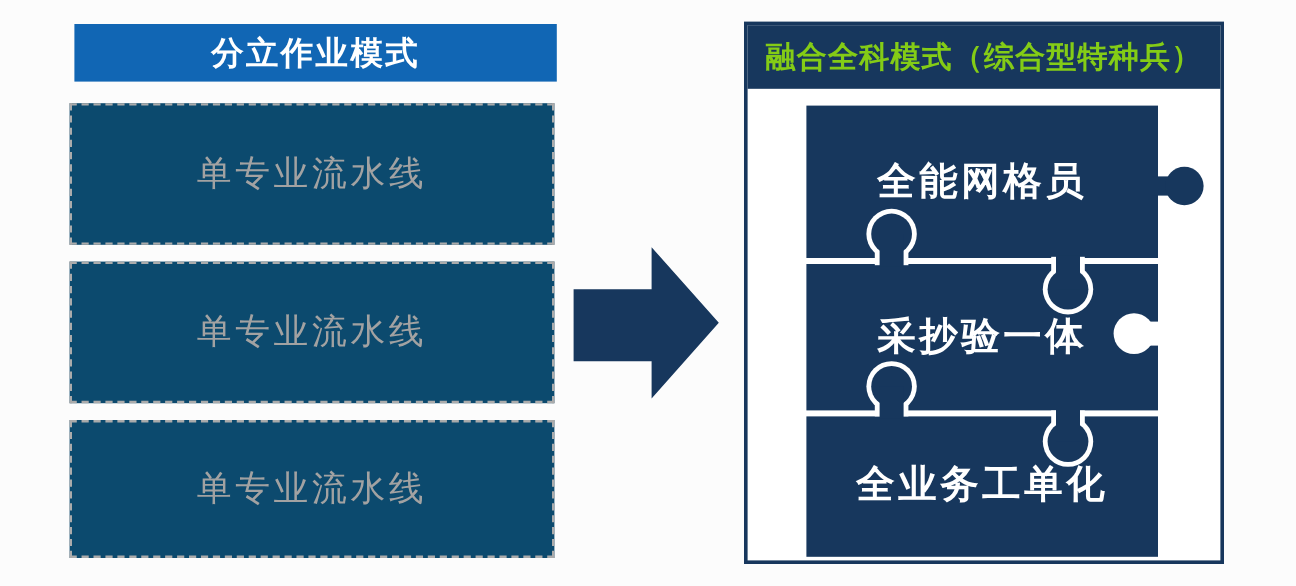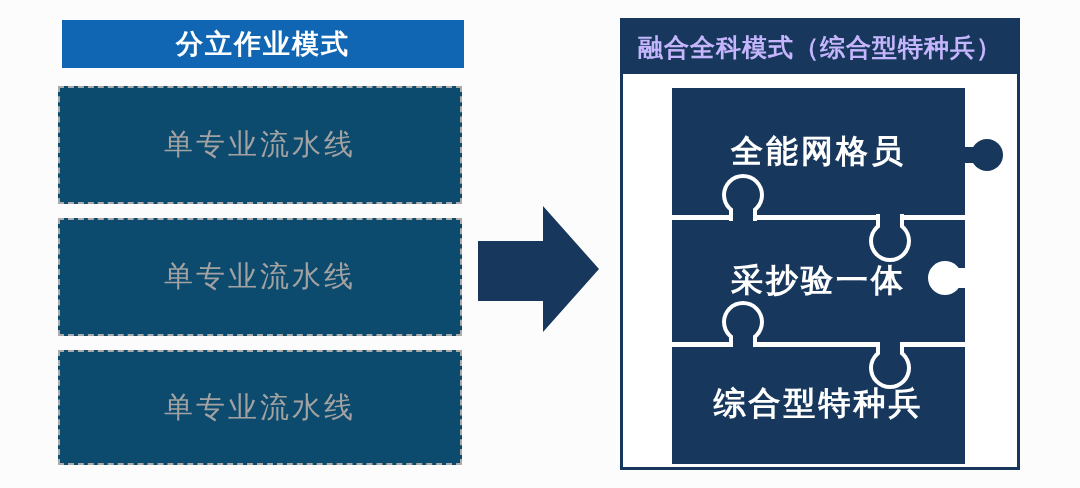--- a/index.html
+++ b/index.html
@@ -55,21 +55,21 @@
     width: 400px; height: 452px;
     box-sizing: border-box;
     border: 3px solid var(--navy);
     background: #ffffff;
   }
   .right-header {
     position: absolute;
     left: 0; top: 0;
     width: 100%; height: 53px;
     background: var(--navy);
-    color: #c4b5fd;
+    color: #84cc16;
     font-size: 25px;
     font-weight: bold;
     letter-spacing: 1px;
     display: flex; align-items: center; justify-content: center;
     white-space: nowrap;
   }
   .puzzle-svg {
     position: absolute;
     left: 660px; top: 80px;
     width: 360px; height: 390px;
@@ -145,15 +145,15 @@
 
     <rect x="300" y="67" width="14" height="16" fill="#17375d"></rect>
     <circle cx="327" cy="75" r="16" fill="#17375d"></circle>
 
     <circle cx="285" cy="198" r="17" fill="#ffffff"></circle>
     <rect x="285" y="188" width="21" height="20" fill="#ffffff"></rect>
   </svg>
 
   <div class="piece-label p2">采抄验一体</div>
   <div class="piece-label p1">全能网格员</div>
-  <div class="piece-label p3">综合型特种兵</div>
+  <div class="piece-label p3">全业务工单化</div>
 
 </div>
 
 </body></html>

